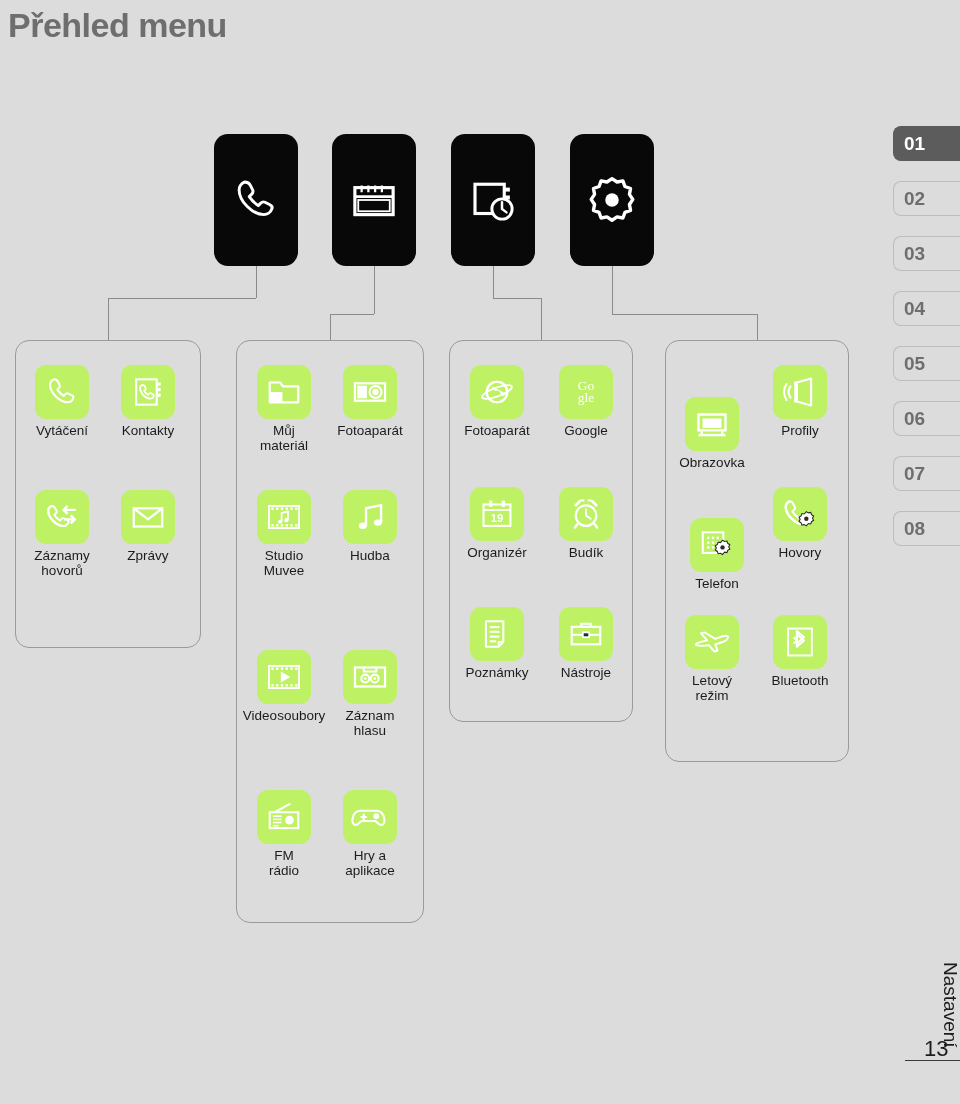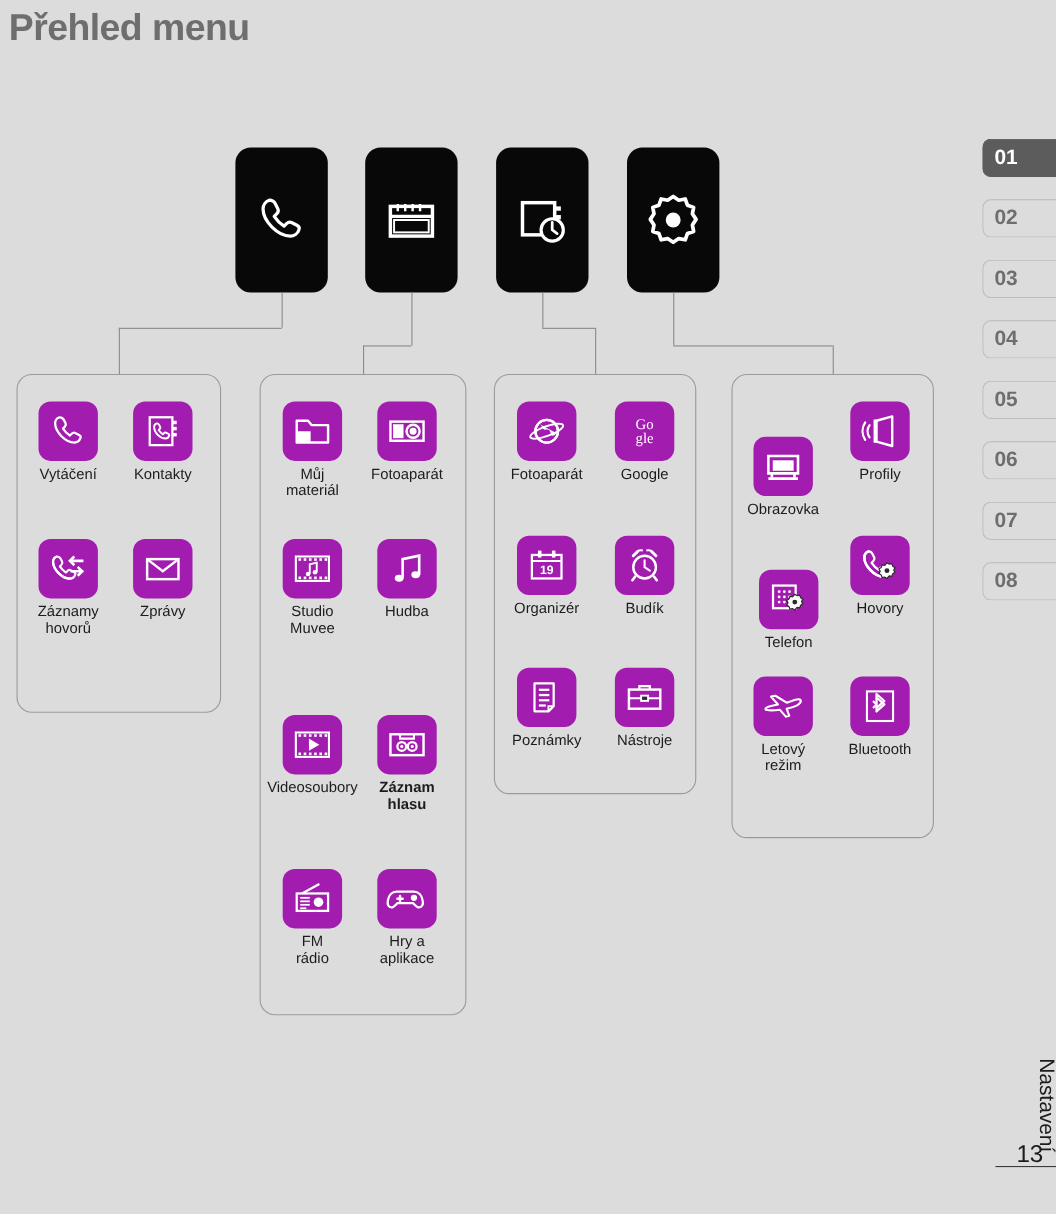--- a/index.html
+++ b/index.html
@@ -45,21 +45,21 @@
   .group-box{
     position:absolute;border:1px solid #9a9a9a;border-radius:14px;
     background:transparent;box-sizing:border-box;
   }
 
   
   .app{
     position:absolute;width:86px;text-align:center;
   }
   .tile{
-    width:54px;height:54px;border-radius:11px;background:#a21caf;
+    width:54px;height:54px;border-radius:11px;background:#bef264;
     margin:0 auto;display:flex;align-items:center;justify-content:center;
   }
   .tile svg{display:block;}
   .app-label{
     margin-top:4px;font-size:13.5px;color:#1c1c1c;line-height:15px;
     white-space:pre-line;
   }
 
   
   #vertical-label{
@@ -280,21 +280,21 @@
             <rect x="20" y="33" width="3" height="3"></rect>
             <rect x="26" y="33" width="3" height="3"></rect>
             <rect x="32" y="33" width="3" height="3"></rect>
             <rect x="38" y="33" width="3" height="3"></rect>
           </g>
           <path d="M20 17l12 7-12 7z" fill="#ffffff"></path>
         </svg>
       </div>
       <div class="app-label">Videosoubory</div>
     </div>
-    <div class="app" style="left: 327px; top: 650px; font-weight: bold;">
+    <div class="app" style="left: 327px; top: 650px;">
       <div class="tile">
         <svg width="38" height="38" viewBox="0 0 48 48">
           <rect x="5" y="12" width="38" height="24" fill="none" stroke="#ffffff" stroke-width="2.8"></rect>
           <path d="M16 12v5h16v-5" fill="none" stroke="#ffffff" stroke-width="2.4"></path>
           <circle cx="18" cy="26" r="5" fill="none" stroke="#ffffff" stroke-width="2.6"></circle>
           <circle cx="30" cy="26" r="5" fill="none" stroke="#ffffff" stroke-width="2.6"></circle>
           <circle cx="18" cy="26" r="1.8" fill="#ffffff"></circle>
           <circle cx="30" cy="26" r="1.8" fill="#ffffff"></circle>
         </svg>
       </div>

